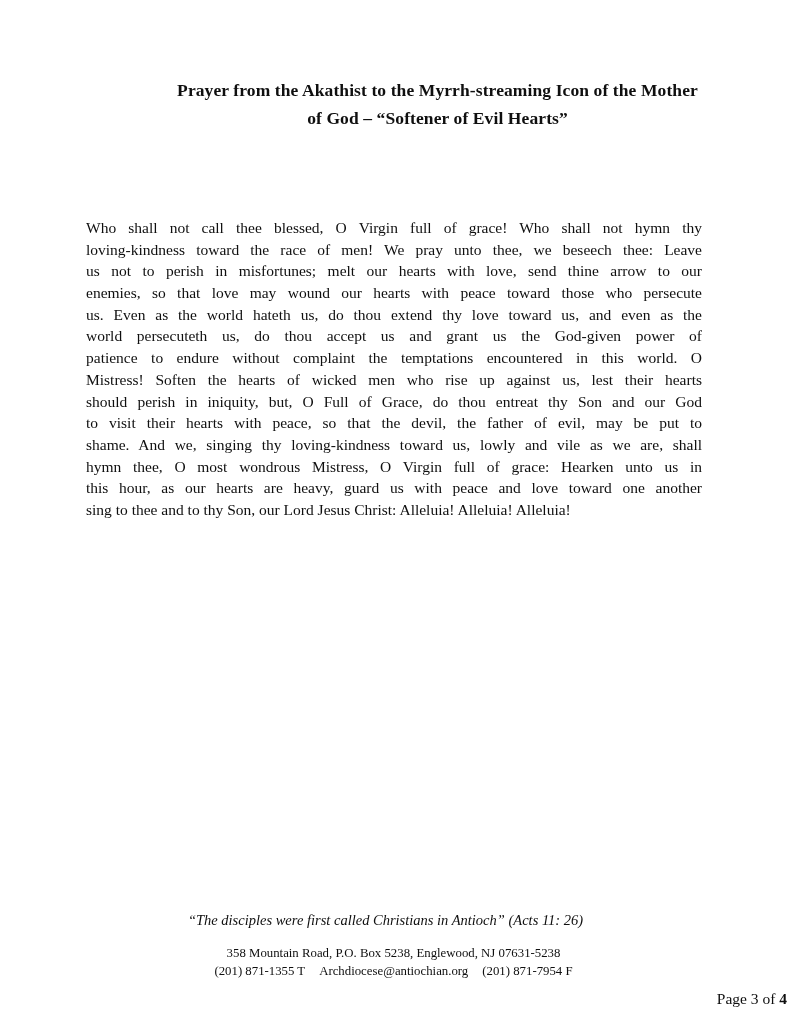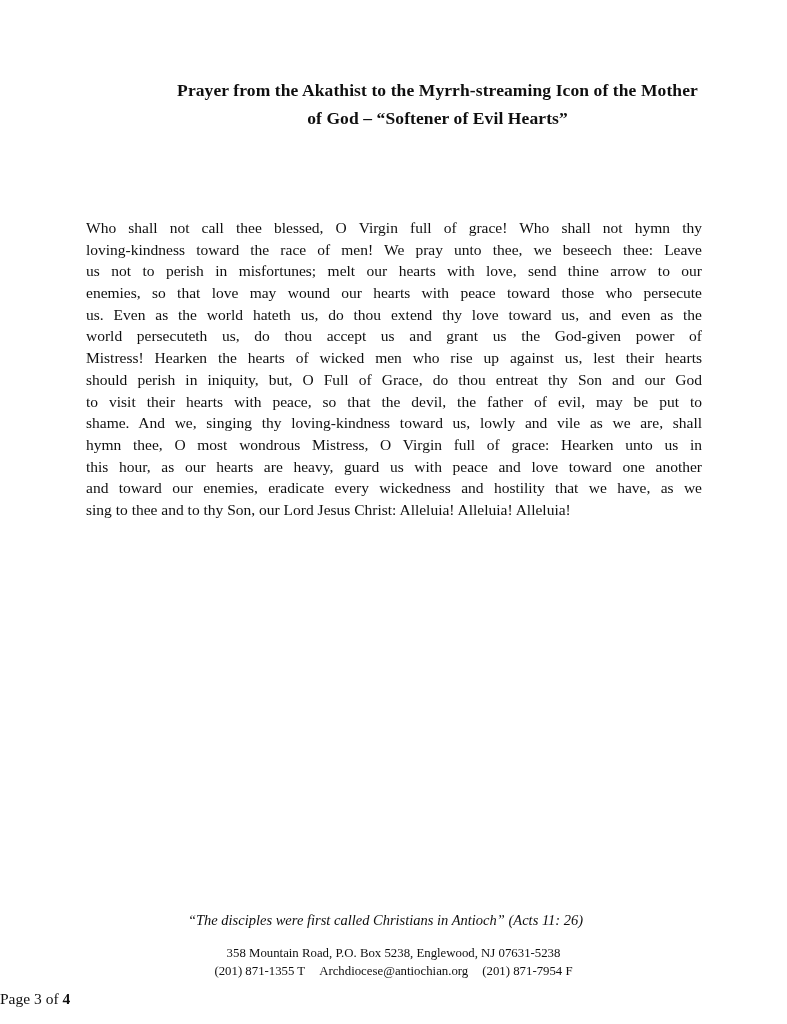--- a/index.html
+++ b/index.html
@@ -68,21 +68,21 @@
     justify-content: center;
     gap: 14px;
     font-size: 12.8px;
     line-height: 18px;
   }
   .page-number {
     position: absolute;
     top: 989px;
     left: 0;
     width: 787px;
-    text-align: left;
+    text-align: right;
     font-size: 15.5px;
     line-height: 20px;
   }
   .page-number .bold { font-weight: bold; }
 </style>
 </head>
 <body>
 
 <div class="page">
 
@@ -91,27 +91,27 @@
     <div>of God – “Softener of Evil Hearts”</div>
   </div>
 
   <div class="prayer-body">
       <div class="body-line">Who shall not call thee blessed, O Virgin full of grace! Who shall not hymn thy</div>
       <div class="body-line">loving-kindness toward the race of men! We pray unto thee, we beseech thee: Leave</div>
       <div class="body-line">us not to perish in misfortunes; melt our hearts with love, send thine arrow to our</div>
       <div class="body-line">enemies, so that love may wound our hearts with peace toward those who persecute</div>
       <div class="body-line">us. Even as the world hateth us, do thou extend thy love toward us, and even as the</div>
       <div class="body-line">world persecuteth us, do thou accept us and grant us the God-given power of</div>
-      <div class="body-line">Mistress! Hearken the hearts of wicked men who rise up against us, lest their hearts</div>
+      <div class="body-line">patience to endure without complaint the temptations encountered in this world. O</div>
+      <div class="body-line">Mistress! Soften the hearts of wicked men who rise up against us, lest their hearts</div>
       <div class="body-line">should perish in iniquity, but, O Full of Grace, do thou entreat thy Son and our God</div>
       <div class="body-line">to visit their hearts with peace, so that the devil, the father of evil, may be put to</div>
       <div class="body-line">shame. And we, singing thy loving-kindness toward us, lowly and vile as we are, shall</div>
       <div class="body-line">hymn thee, O most wondrous Mistress, O Virgin full of grace: Hearken unto us in</div>
       <div class="body-line">this hour, as our hearts are heavy, guard us with peace and love toward one another</div>
-      <div class="body-line">and toward our enemies, eradicate every wickedness and hostility that we have, as we</div>
       <div class="body-line">sing to thee and to thy Son, our Lord Jesus Christ: Alleluia! Alleluia! Alleluia!</div>
     </div>
 
   <div class="footer-quote">“The disciples were first called Christians in Antioch” (Acts 11: 26)</div>
 
   <div class="footer-address">
     <div>358 Mountain Road, P.O. Box 5238, Englewood, NJ 07631-5238</div>
     <div class="footer-contact-row">
       <span>(201) 871-1355 T</span>
       <span>Archdiocese@antiochian.org</span>

